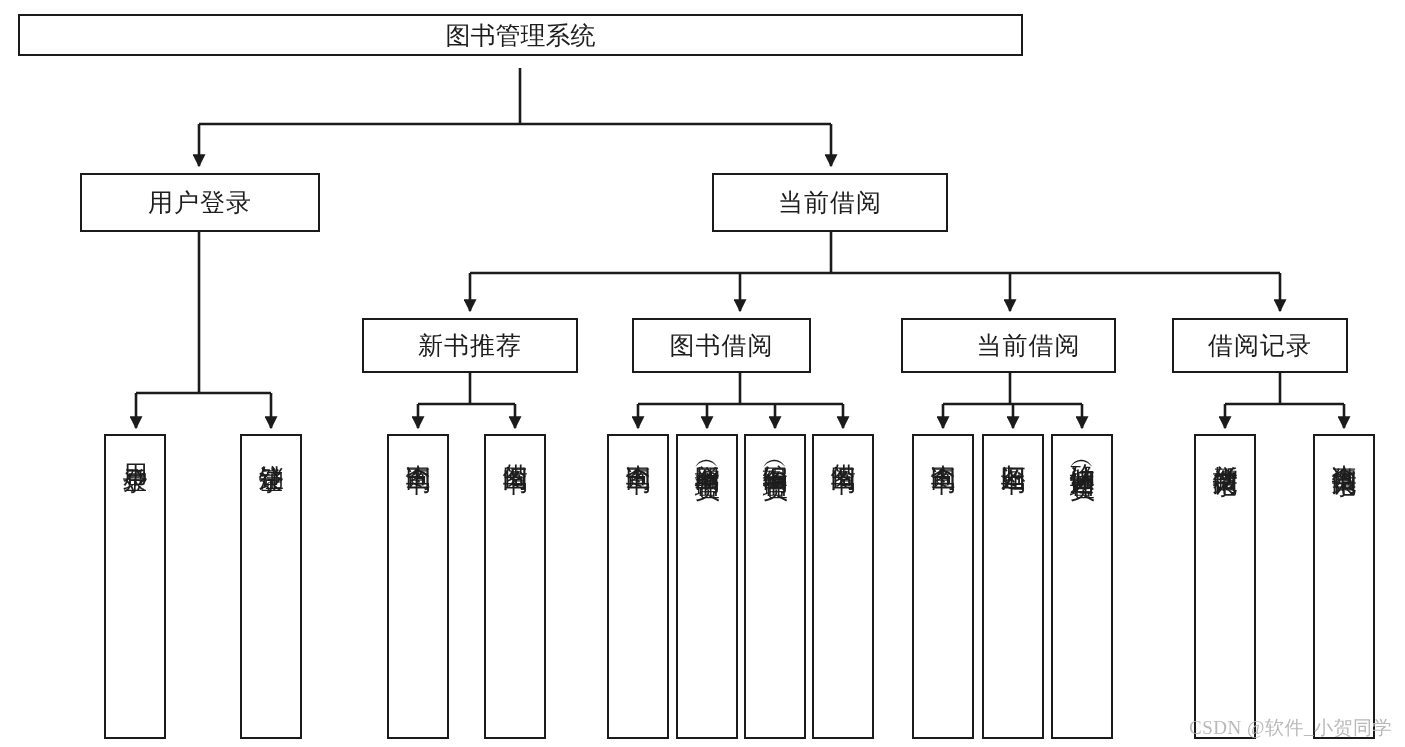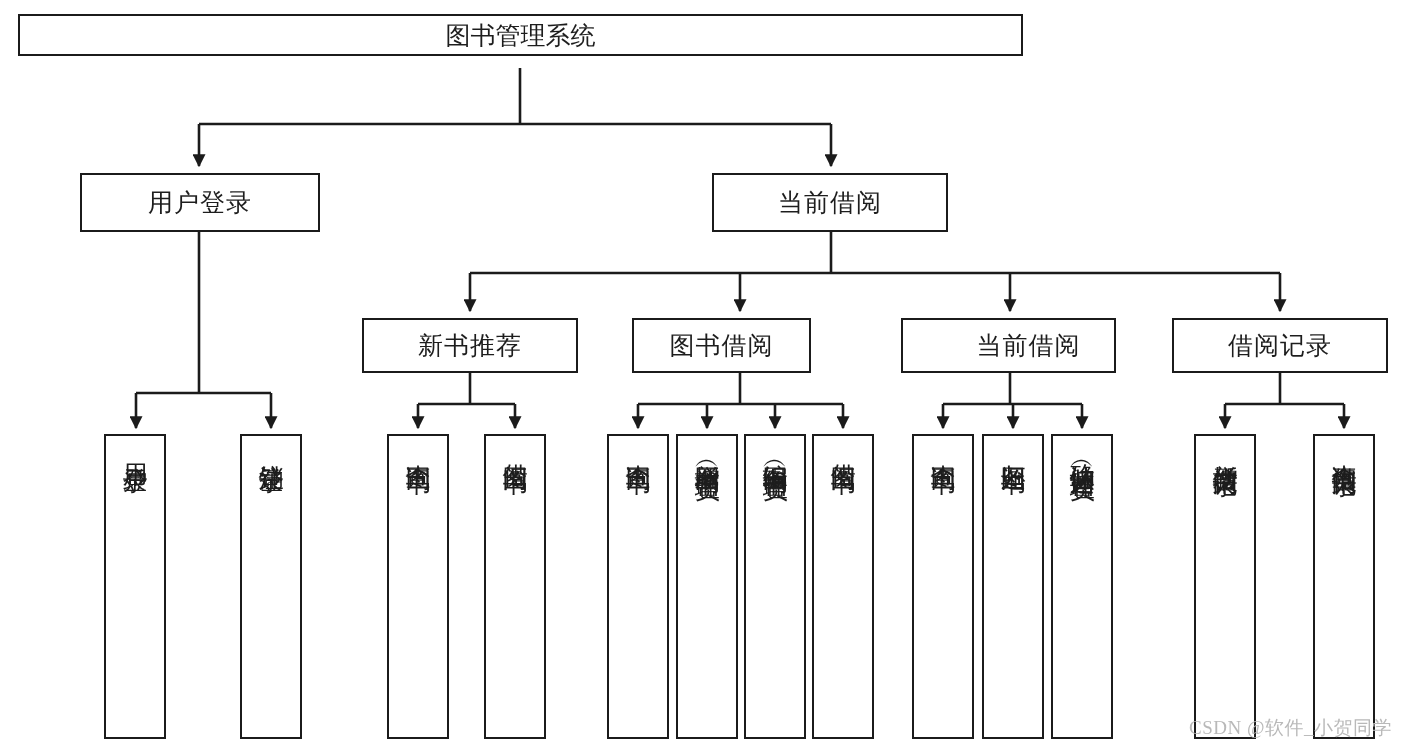--- a/index.html
+++ b/index.html
@@ -136,21 +136,21 @@
 
   <div class="node horiz" style="left:362px; top:318px; width:216px; height:55px;text-align:center;">
     <span>新书推荐</span>
   </div>
   <div class="node horiz" style="left:632px; top:318px; width:179px; height:55px;">
     <span>图书借阅</span>
   </div>
   <div class="node horiz" style="left:901px; top:318px; width:215px; height:55px;padding-left:40px;">
     <span>当前借阅</span>
   </div>
-  <div class="node horiz" style="left:1172px; top:318px; width:216px; height:55px;">
+  <div class="node horiz" style="left:1172px; top:318px; width:176px; height:55px;">
     <span>借阅记录</span>
   </div>
 
   <div class="node vert" style="left:104px; top:434px; width:62px; height:305px;">
     <span class="vlabel">用户登录</span>
   </div>
   <div class="node vert" style="left:240px; top:434px; width:62px; height:305px;">
     <span class="vlabel">注销登录</span>
   </div>
 

